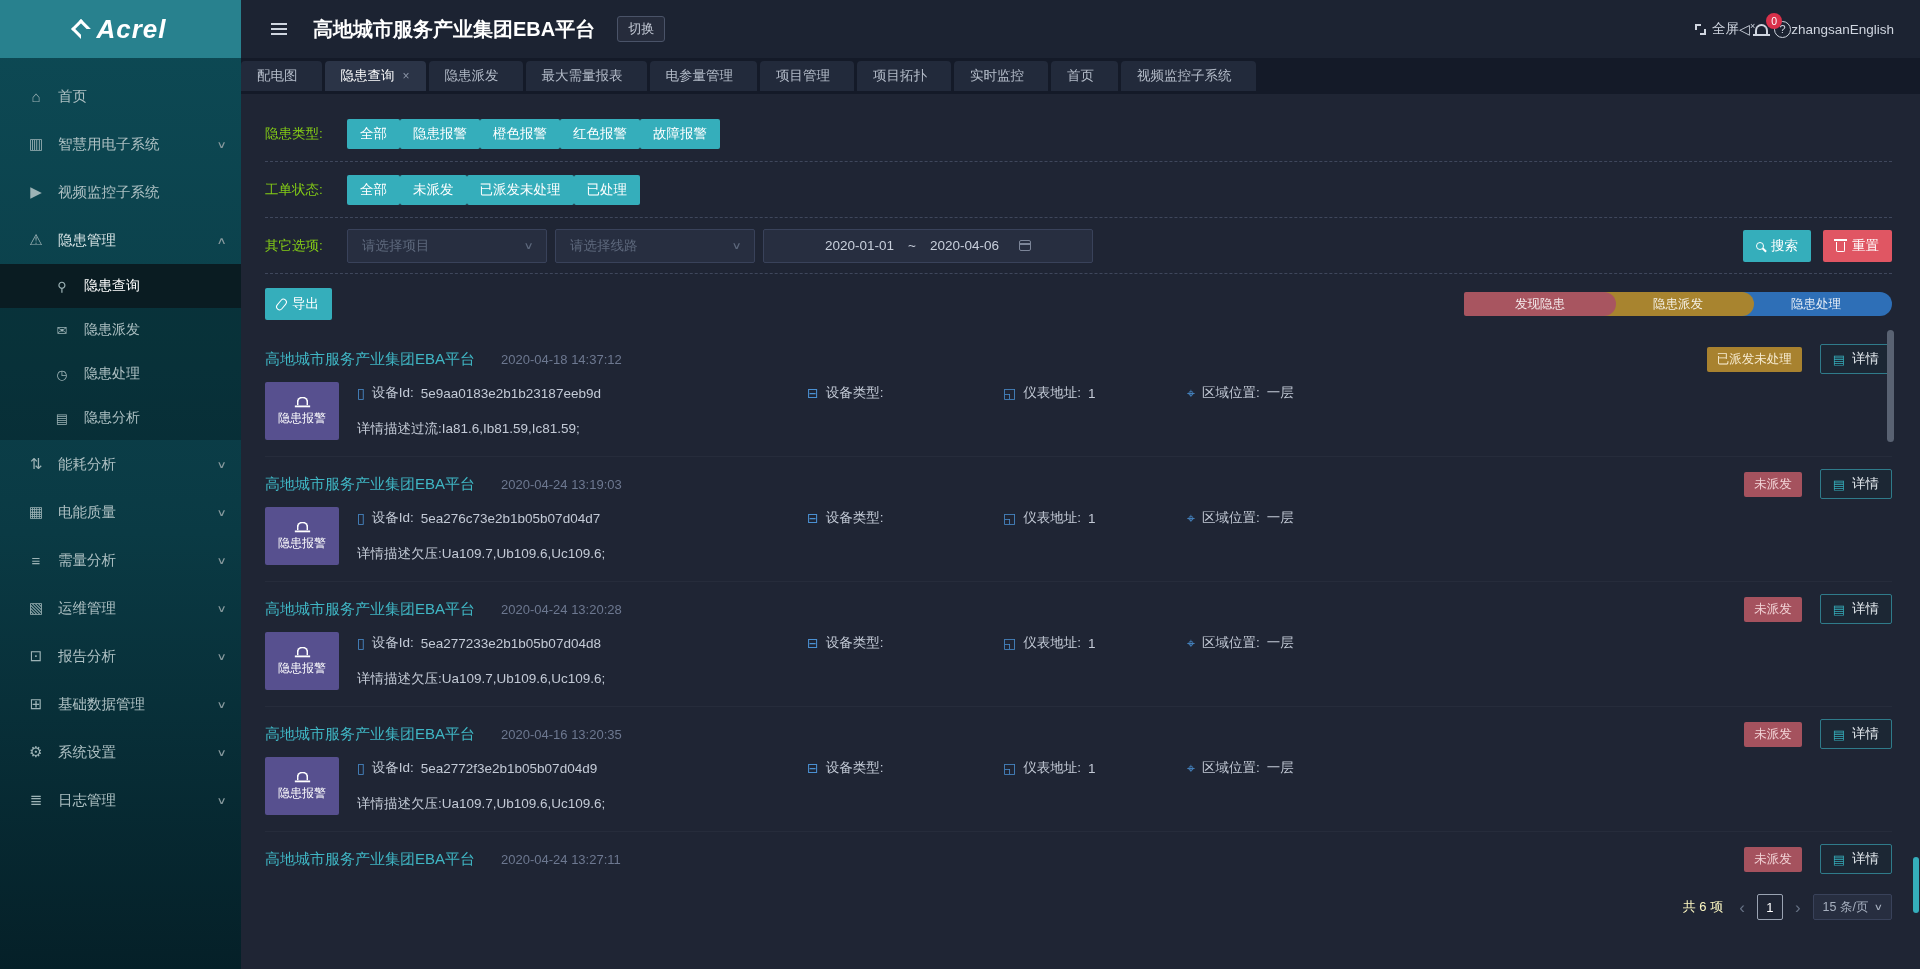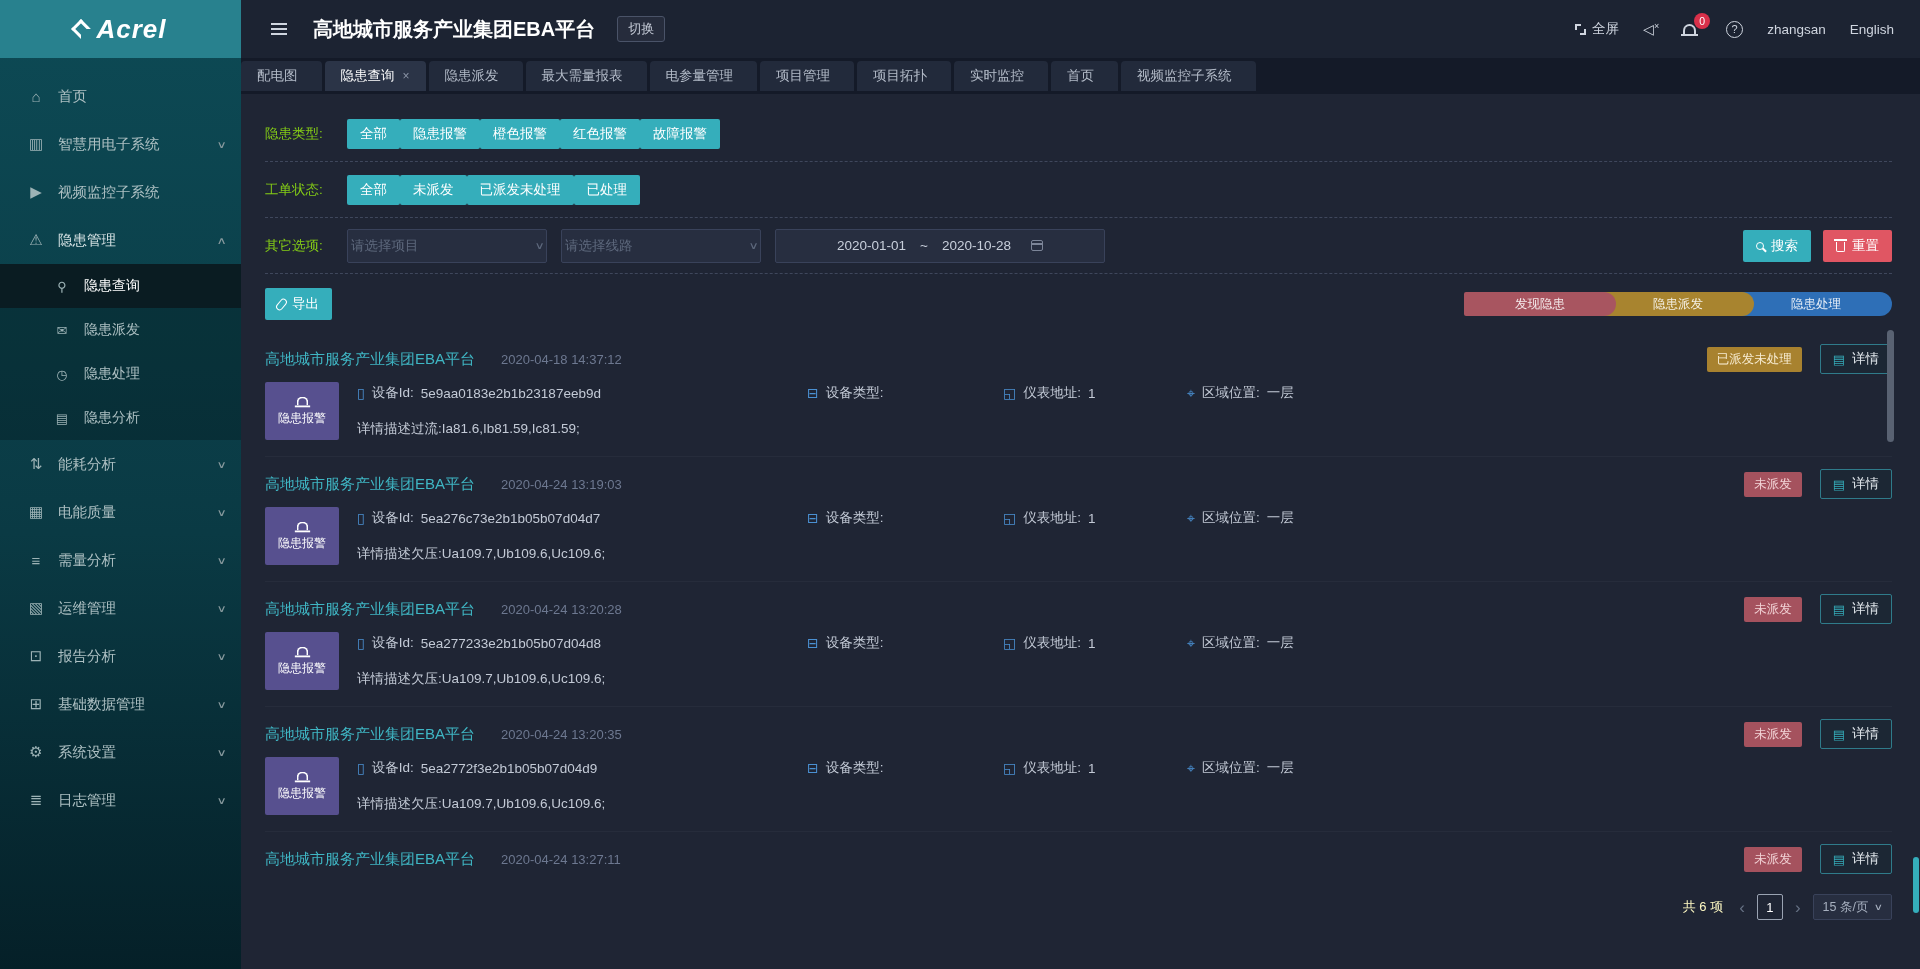--- a/index.html
+++ b/index.html
@@ -21,21 +21,21 @@
   .menu-item.sub.active { background:#0a1c22; color:#fff; }
   .menu-item.expanded { color:#d6e2e4; }
 
   
   .main { flex:1; display:flex; flex-direction:column; min-width:0; }
   .topbar { height:58px; background:#1c2332; display:flex; align-items:center; padding:0 26px; }
   .burger { padding:6px 4px; margin-right:22px; cursor:pointer; }
   .burger i { display:block; width:16px; height:2px; background:#cfd5df; box-shadow:0 -5px 0 #cfd5df,0 5px 0 #cfd5df; }
   .page-title { font-size:20px; font-weight:700; color:#fff; }
   .switch-btn { margin-left:22px; height:26px; padding:0 10px; background:#262c3c; border:1px solid #4a5368; border-radius:3px; color:#c6ccd8; font-size:13px; cursor:pointer; }
-  .top-right { margin-left:auto; display:flex; align-items:center; gap:24px; color:#cfd5df; font-size:13.5px; }
+  .top-right { margin-left:auto; display:flex; align-items:center; color:#cfd5df; font-size:13.5px; }
   .fsbtn { display:flex; align-items:center; gap:6px; cursor:pointer; }
   .fs-icon { width:11px; height:11px; position:relative; display:inline-block; }
   .fs-icon::before { content:""; position:absolute; top:0; left:0; width:4px; height:4px; border-top:2px solid #cfd5df; border-left:2px solid #cfd5df; }
   .fs-icon::after { content:""; position:absolute; bottom:0; right:0; width:4px; height:4px; border-bottom:2px solid #cfd5df; border-right:2px solid #cfd5df; }
   .mute { cursor:pointer; font-size:14px; }
   .mute i { font-style:normal; font-size:9px; vertical-align:top; }
   .bellwrap { position:relative; cursor:pointer; padding-right:6px; }
   .bell { display:inline-block; width:13px; height:10px; border:2px solid #cfd5df; border-bottom:none; border-radius:7px 7px 0 0; position:relative; }
   .bell::after { content:""; position:absolute; left:-4px; right:-4px; bottom:-2px; height:2px; background:#cfd5df; }
   .noti-badge { position:absolute; top:-9px; right:-8px; min-width:16px; height:16px; border-radius:8px; background:#d9304a; color:#fff; font-size:10.5px; display:flex; align-items:center; justify-content:center; padding:0 4px; font-style:normal; }
@@ -48,21 +48,21 @@
   .tab-close { margin-left:8px; color:#8b94a6; font-size:12px; font-style:normal; cursor:pointer; }
 
   .content { height:875px; overflow:hidden; padding:12px 28px 0 24px; position:relative; background:#1f2534; }
 
   
   .frow { display:flex; align-items:center; min-height:56px; border-bottom:1px dashed rgba(90,100,125,0.55); }
   .frow.last { border-bottom:1px dashed rgba(90,100,125,0.55); }
   .flabel { width:82px; color:#84cc16; font-size:13.5px; flex:0 0 82px; }
   .fopts { display:flex; align-items:center; }
   .fbtn { height:30px; padding:0 13px; background:#35aebb; border:none; border-radius:2px; color:#fff; font-size:13.5px; cursor:pointer; }
-  .sel { width:200px; height:34px; background:#272e40; border:1px solid #39425a; border-radius:2px; display:flex; align-items:center; padding:0 3px; color:#5d687c; font-size:13.5px; margin-right:14px; cursor:pointer; }
+  .sel { width:200px; height:34px; background:#272e40; border:1px solid #39425a; border-radius:2px; display:flex; align-items:center; padding:0 14px; color:#5d687c; font-size:13.5px; margin-right:8px; cursor:pointer; }
   .sel .chev { margin-left:auto; color:#5d687c; font-size:10px; transform:scaleX(1.4); }
   .daterange { width:330px; height:34px; background:#272e40; border:1px solid #39425a; border-radius:2px; display:flex; align-items:center; justify-content:center; gap:14px; color:#c8cfdb; font-size:13.5px; cursor:pointer; }
   .cal { width:12px; height:11px; border:1.5px solid #7c8598; border-radius:2px; position:relative; display:inline-block; margin-left:6px; }
   .cal::before { content:""; position:absolute; top:2px; left:0; right:0; height:1.5px; background:#7c8598; }
   .btn { height:32px; padding:0 13px; border:none; border-radius:2px; color:#fff; font-size:13.5px; display:inline-flex; align-items:center; gap:7px; cursor:pointer; }
   .btn-search { background:#35aebb; margin-left:auto; }
   .btn-reset { background:#e05663; margin-left:12px; }
   .mag { width:8px; height:8px; border:1.6px solid #fff; border-radius:50%; position:relative; display:inline-block; }
   .mag::after { content:""; position:absolute; width:5px; height:1.6px; background:#fff; transform:rotate(45deg); right:-4px; bottom:-2px; }
   .trash { width:9px; height:10px; border:1.5px solid #fff; border-top:none; border-radius:0 0 2px 2px; position:relative; display:inline-block; margin-top:3px; }
@@ -340,21 +340,21 @@
           <span>请选择项目</span>
           <span class="chev">∨</span>
         </div>
         <div class="sel">
           <span>请选择线路</span>
           <span class="chev">∨</span>
         </div>
         <div class="daterange">
           <span>2020-01-01</span>
           <span>~</span>
-          <span>2020-10-28</span>
+          <span>2020-04-06</span>
           <i class="cal"></i>
         </div>
         <button class="btn btn-search">
           <i class="mag"></i>
           <span>搜索</span>
         </button>
         <button class="btn btn-reset">
           <i class="trash"></i>
           <span>重置</span>
         </button>
@@ -502,21 +502,21 @@
                   </span>
                 </div>
                 <div class="hi-desc">详情描述欠压:Ua109.7,Ub109.6,Uc109.6;</div>
               </div>
             </div>
           </div>
 
           <div class="hitem">
             <div class="hi-head">
               <a class="hi-title">高地城市服务产业集团EBA平台</a>
-              <span class="hi-time">2020-04-24 13:20:35</span>
+              <span class="hi-time">2020-04-16 13:20:35</span>
               <span class="hi-status status-red">未派发</span>
               <button class="hi-detail">
                 <i class="doc-ico">▤</i>
                 <span>详情</span>
               </button>
             </div>
             <div class="hi-body">
               <div class="hi-badge">
                 <i class="bell"></i>
                 <span>隐患报警</span>

